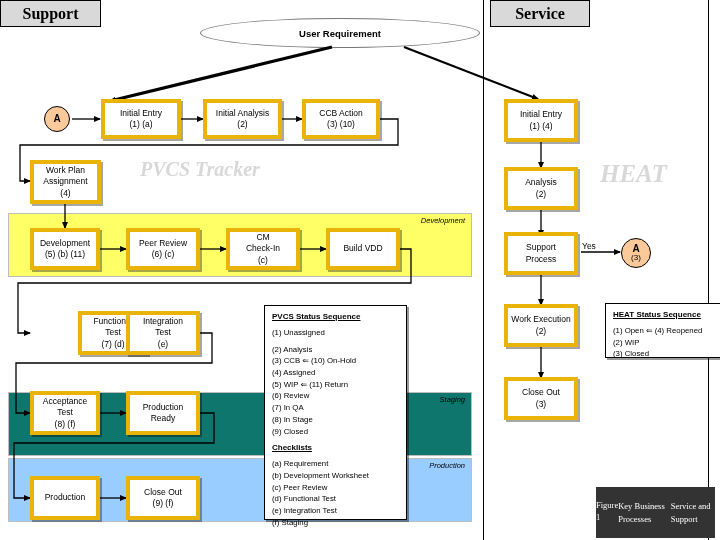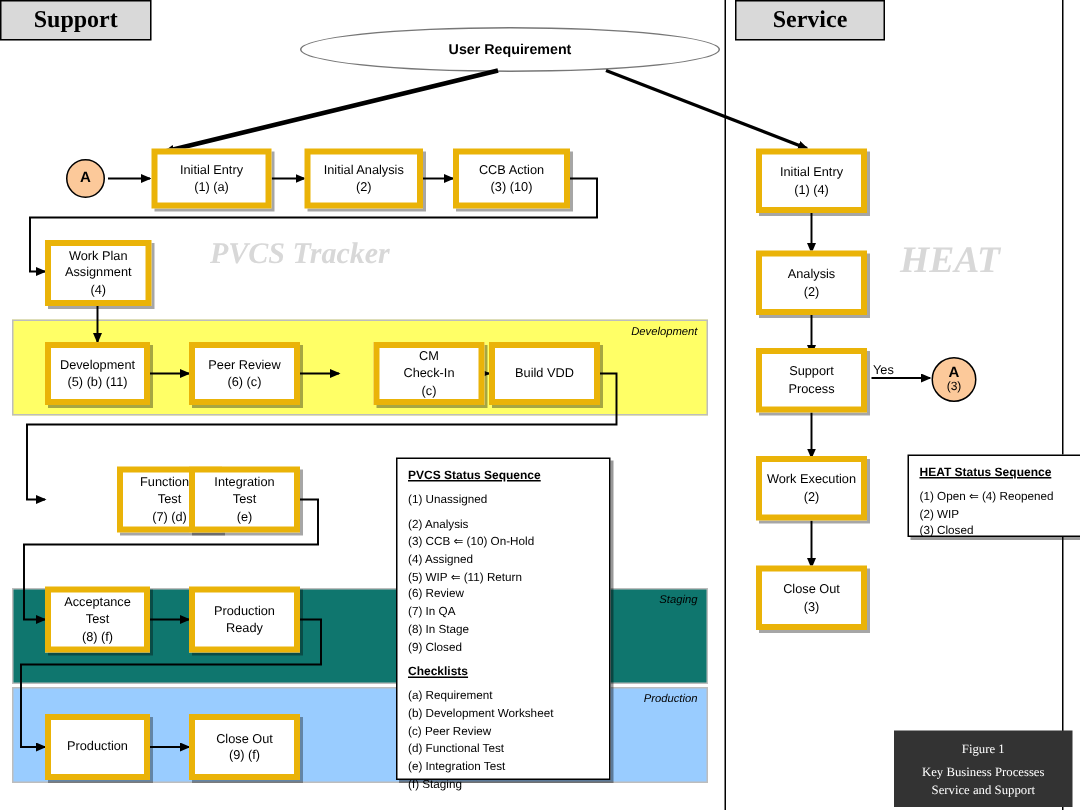--- a/index.html
+++ b/index.html
@@ -150,21 +150,20 @@
 
   
   #figure-caption {
     position: absolute;
     left: 596px; top: 487px; width: 119px; height: 51px;
     background: #333333;
     color: #ffffff;
     font-family: "Liberation Serif", serif;
     font-size: 8.5px;
     display: flex;
-    flex-direction: column;
     align-items: center;
     justify-content: center;
     line-height: 1.45;
     box-sizing: border-box;
   }
   #figure-caption .cap-num { margin-bottom: 3px; }
 
   
   #wires {
     position: absolute;
@@ -276,21 +275,21 @@
   </div>
 
   <div class="pbox" style="left:30px; top:228px; width:70px; height:42px;">
     <span class="l">Development</span>
     <span class="l">(5) (b) (11)</span>
   </div>
   <div class="pbox" style="left:126px; top:228px; width:74px; height:42px;">
     <span class="l">Peer Review</span>
     <span class="l">(6) (c)</span>
   </div>
-  <div class="pbox" style="left:226px; top:228px; width:74px; height:42px;margin-left:23px;">
+  <div class="pbox" style="left:226px; top:228px; width:74px; height:42px;">
     <span class="l">CM</span>
     <span class="l">Check-In</span>
     <span class="l">(c)</span>
   </div>
   <div class="pbox" style="left:326px; top:228px; width:74px; height:42px;align-items:center;">
     <span class="l">Build VDD</span>
   </div>
 
   <div class="pbox" style="left:30px; top:311px; width:70px; height:44px;margin-left:48px;">
     <span class="l">Functional</span>

